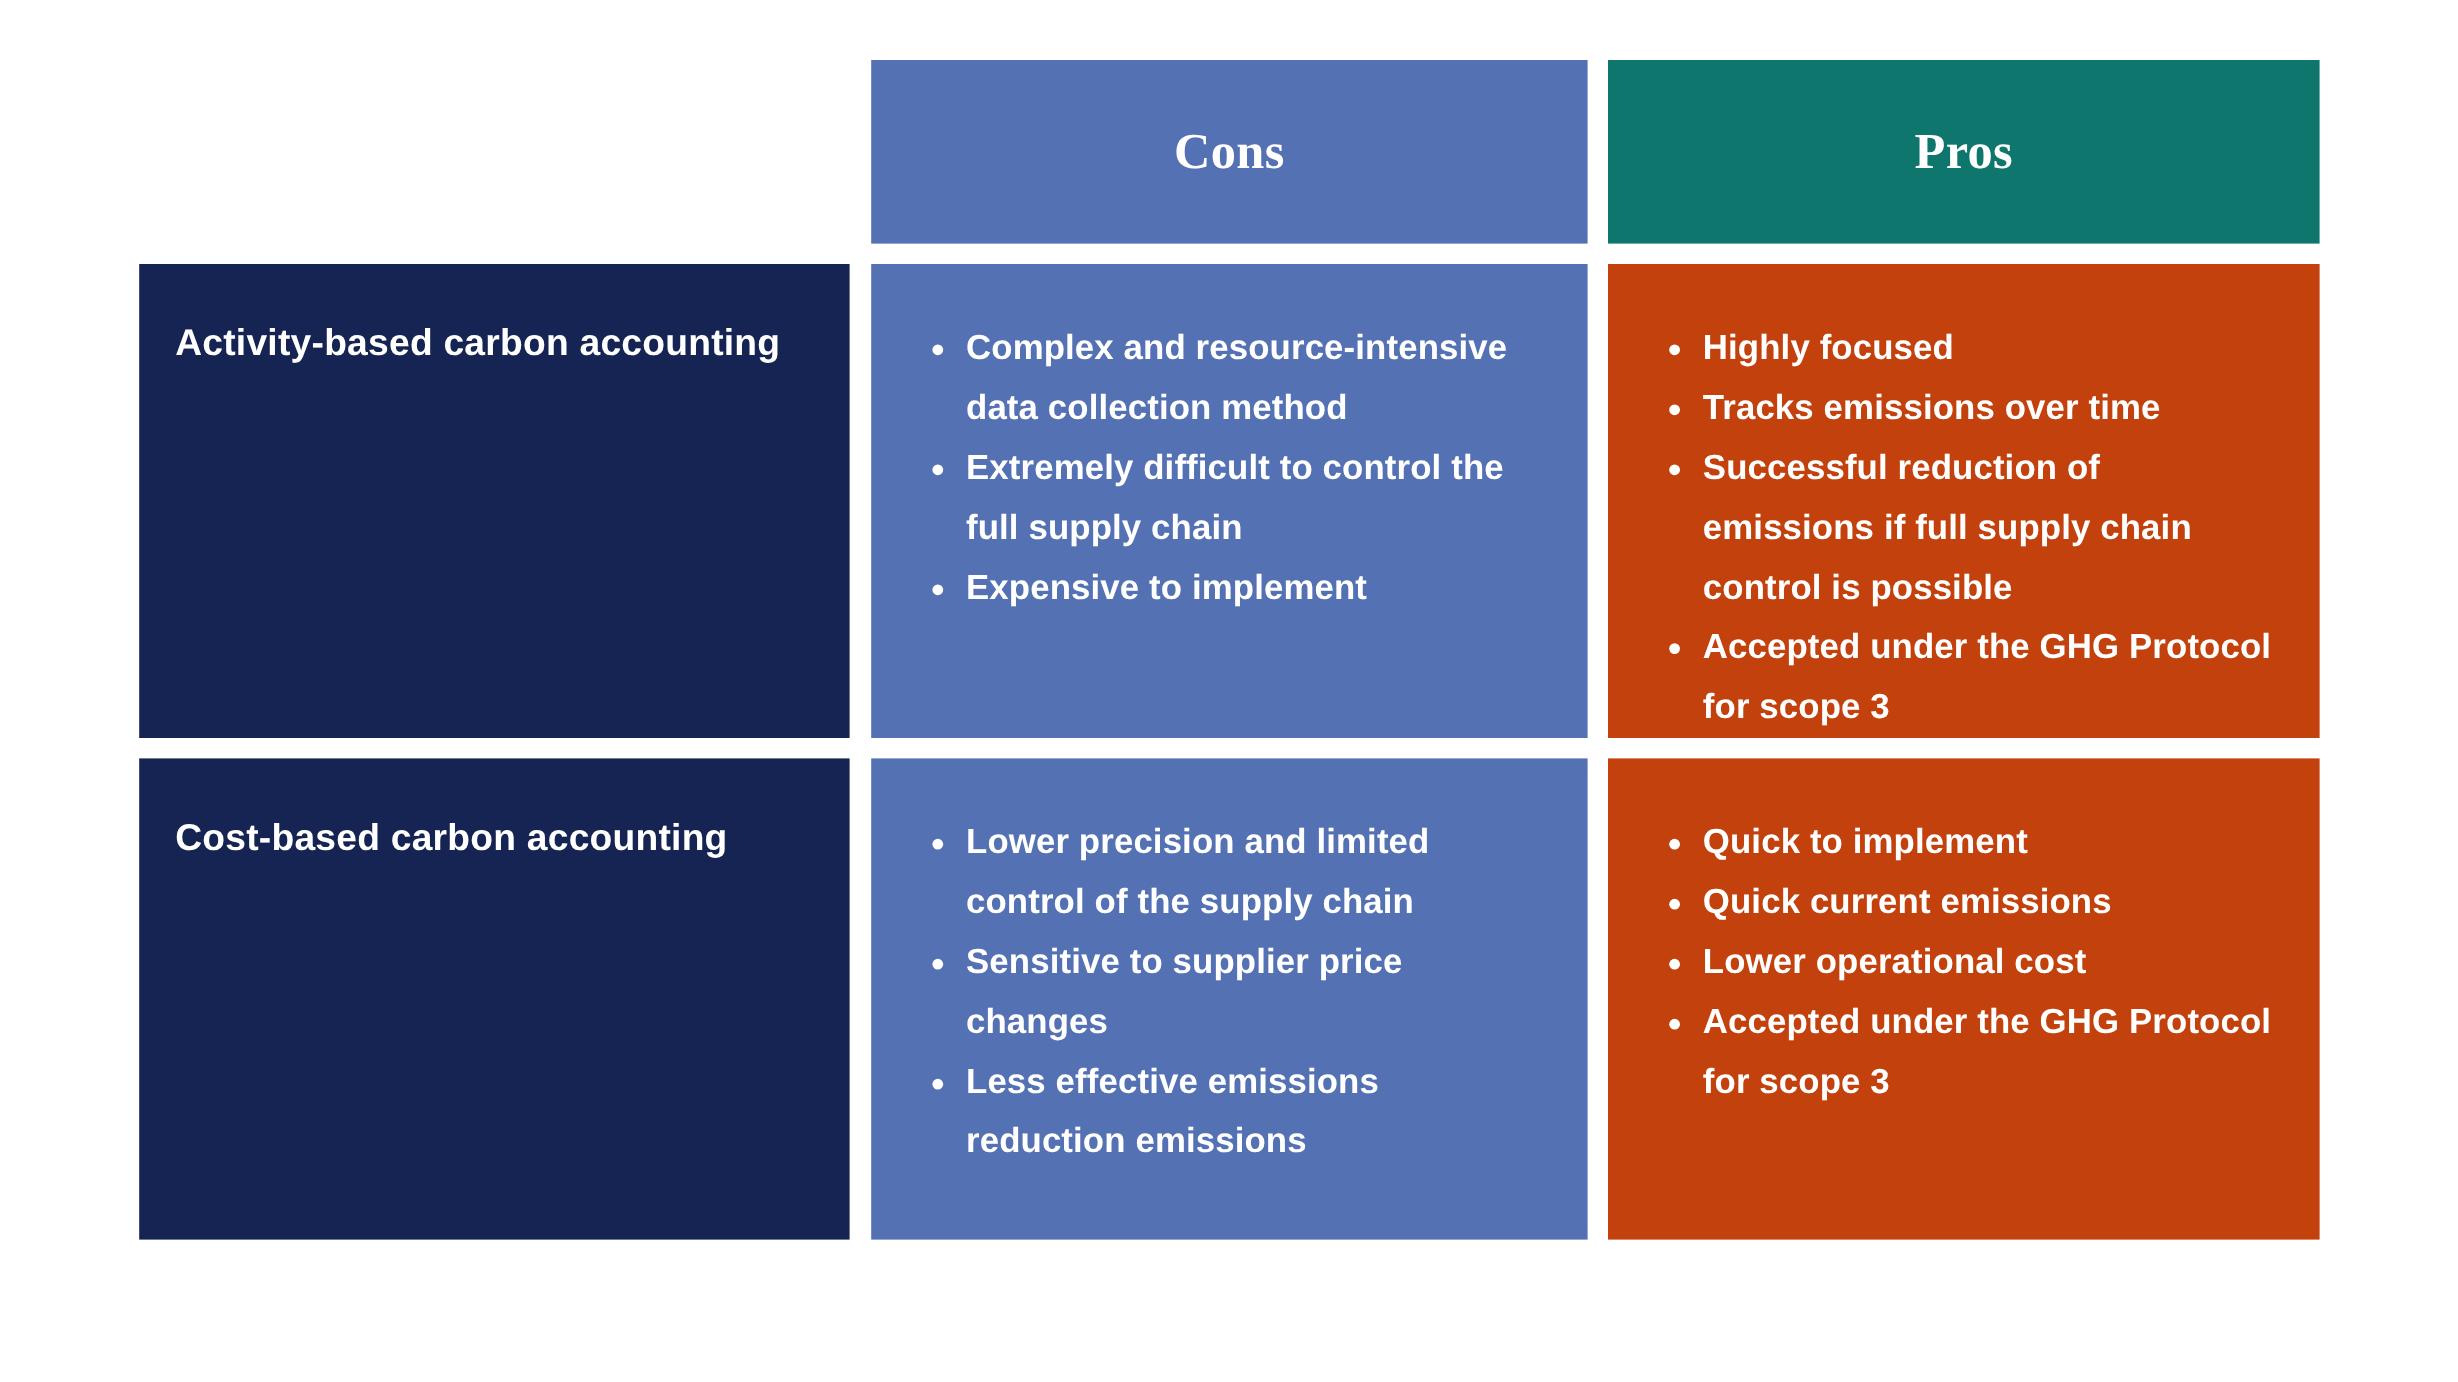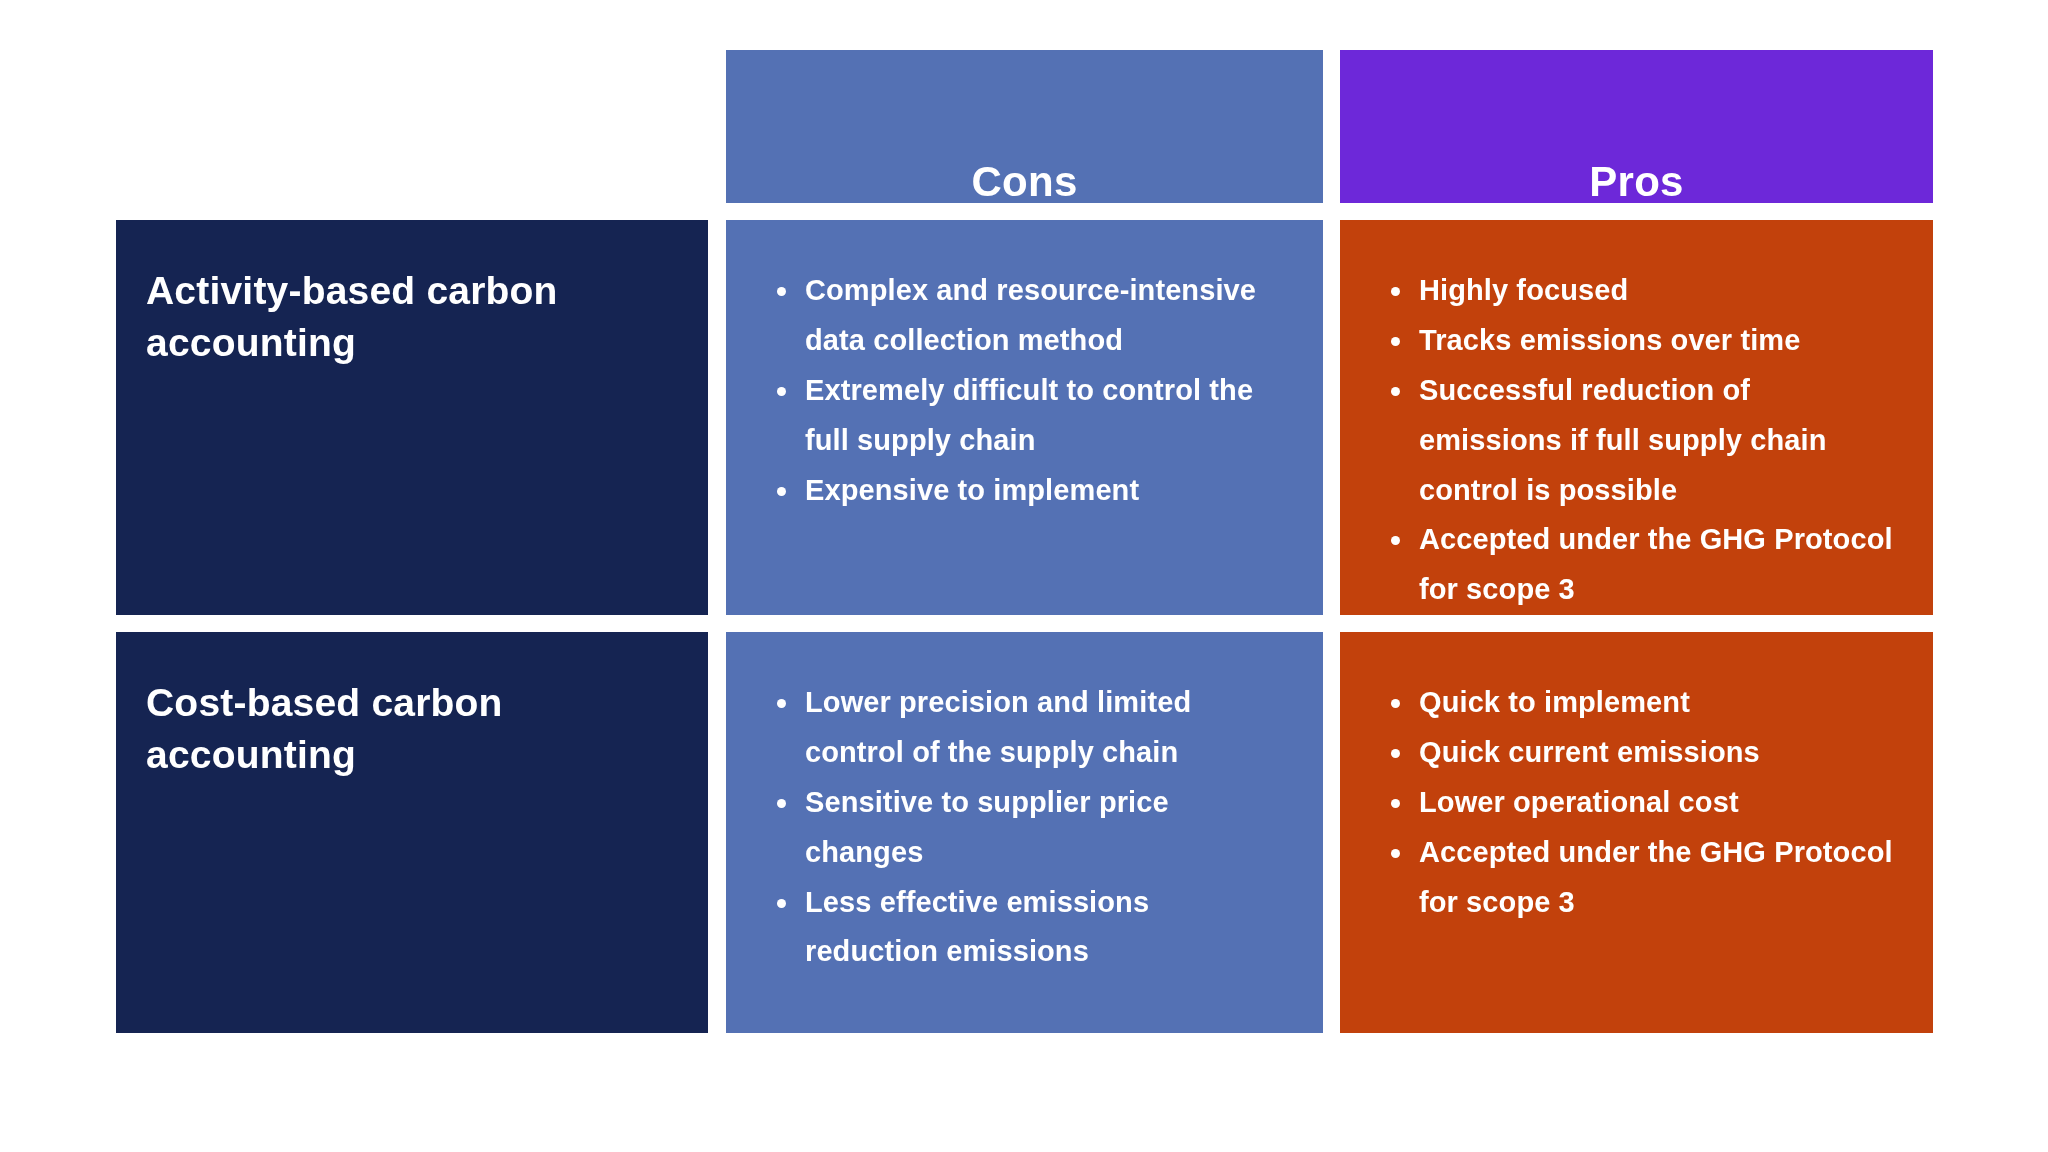--- a/index.html
+++ b/index.html
@@ -33,47 +33,48 @@
   .row-two    { top: 582px; height: 401px; }
 
   .cell {
     position: absolute;
     box-sizing: border-box;
   }
 
   
   .header-cell {
     display: flex;
-    align-items: flex-end;
+    align-items: center;
     justify-content: center;
+    font-family: Liberation Serif, serif;
   }
   .header-cell .header-text {
     color: #ffffff;
     font-size: 42px;
     font-weight: bold;
     letter-spacing: 0.3px;
     line-height: 1;
   }
   .header-cons { background: #5471b4; }
-  .header-pros { background: #6d28d9; }
+  .header-pros { background: #0f766e; }
 
   .header-spacer {
     background: transparent;
   }
 
   
   .label-cell {
     background: #152452;
     display: flex;
     align-items: flex-start;
     padding: 45px 40px 0 30px;
   }
   .label-cell .label-text {
     color: #ffffff;
-    font-size: 39px;
+    font-size: 31px;
     font-weight: bold;
     line-height: 1.33;
     letter-spacing: 0.2px;
   }
 
   
   .list-cell {
     padding: 34px 26px 0 26px;
   }
   .cons-cell { background: #5471b4; }

